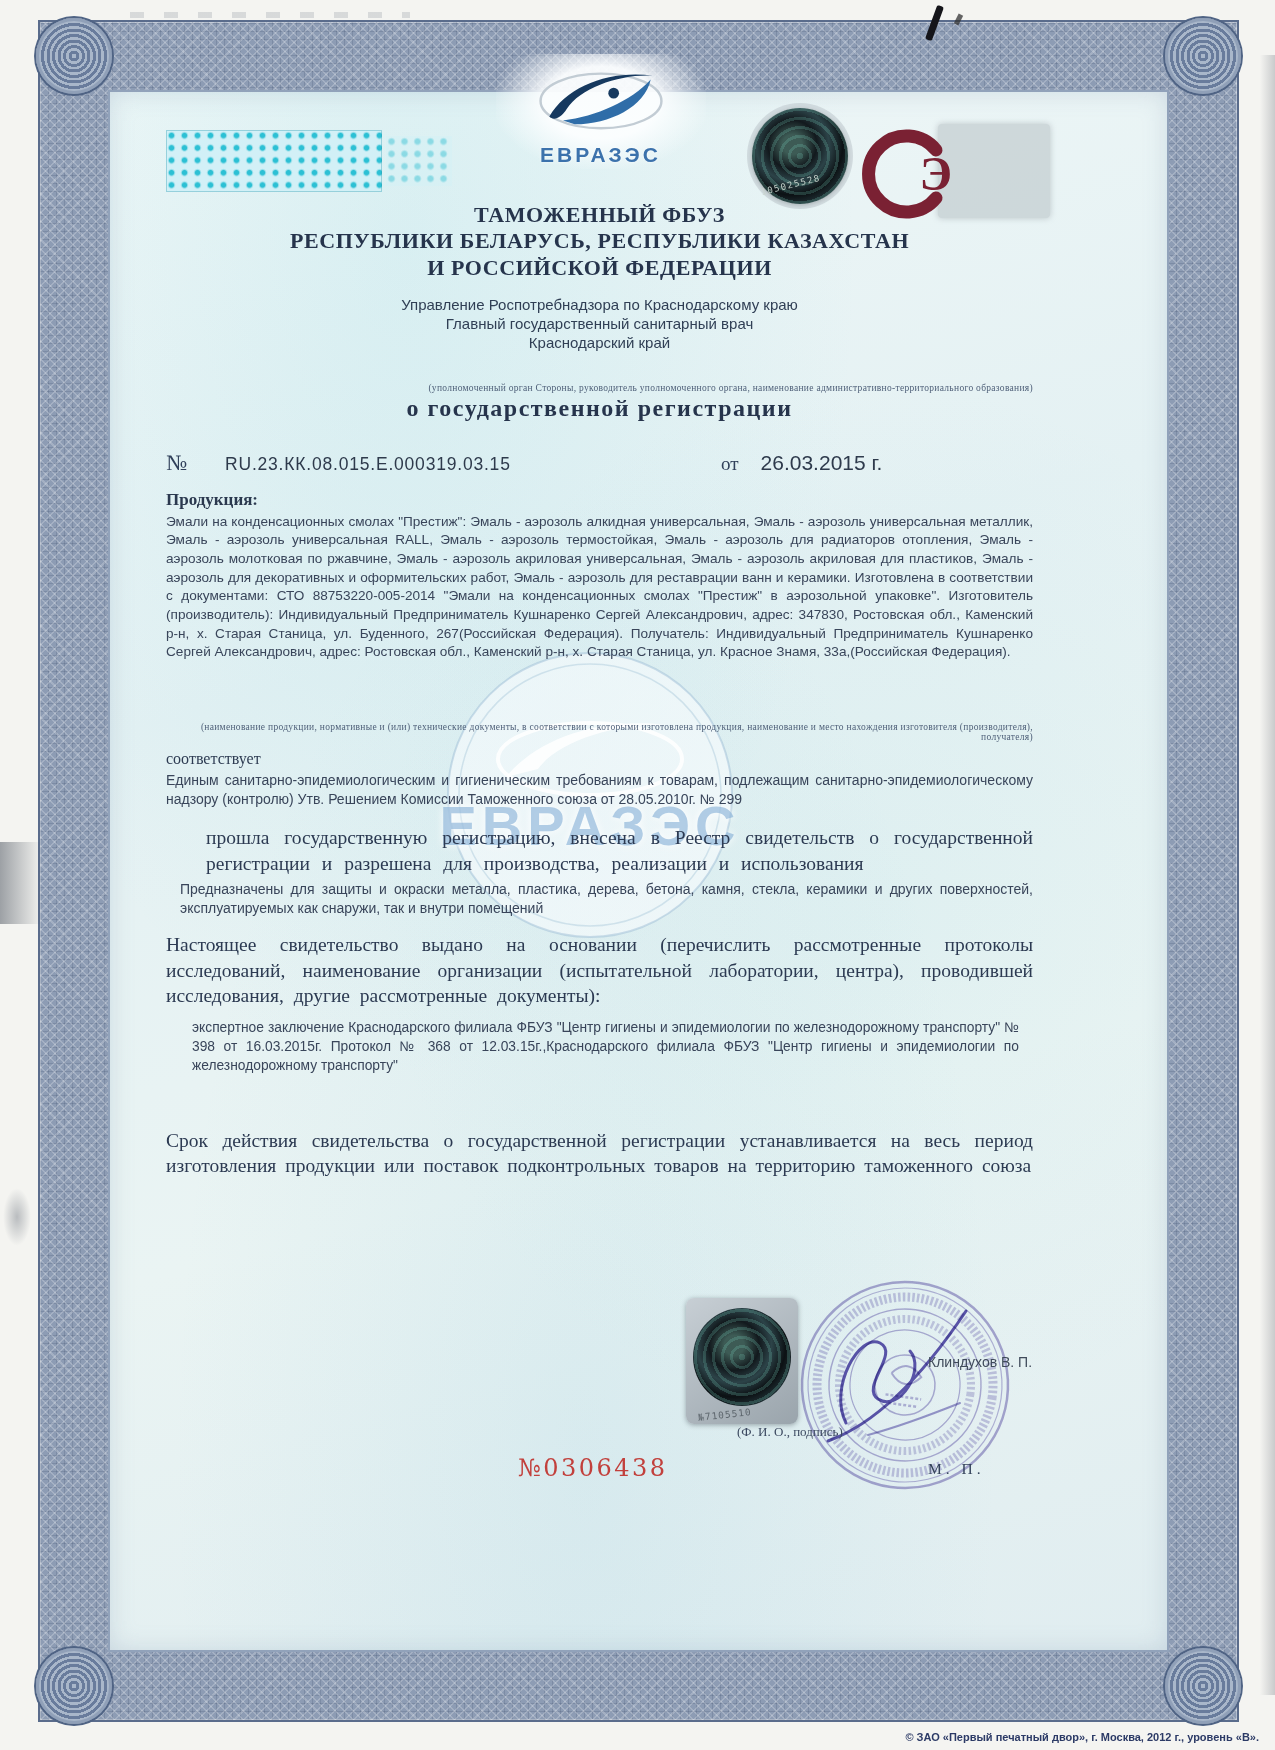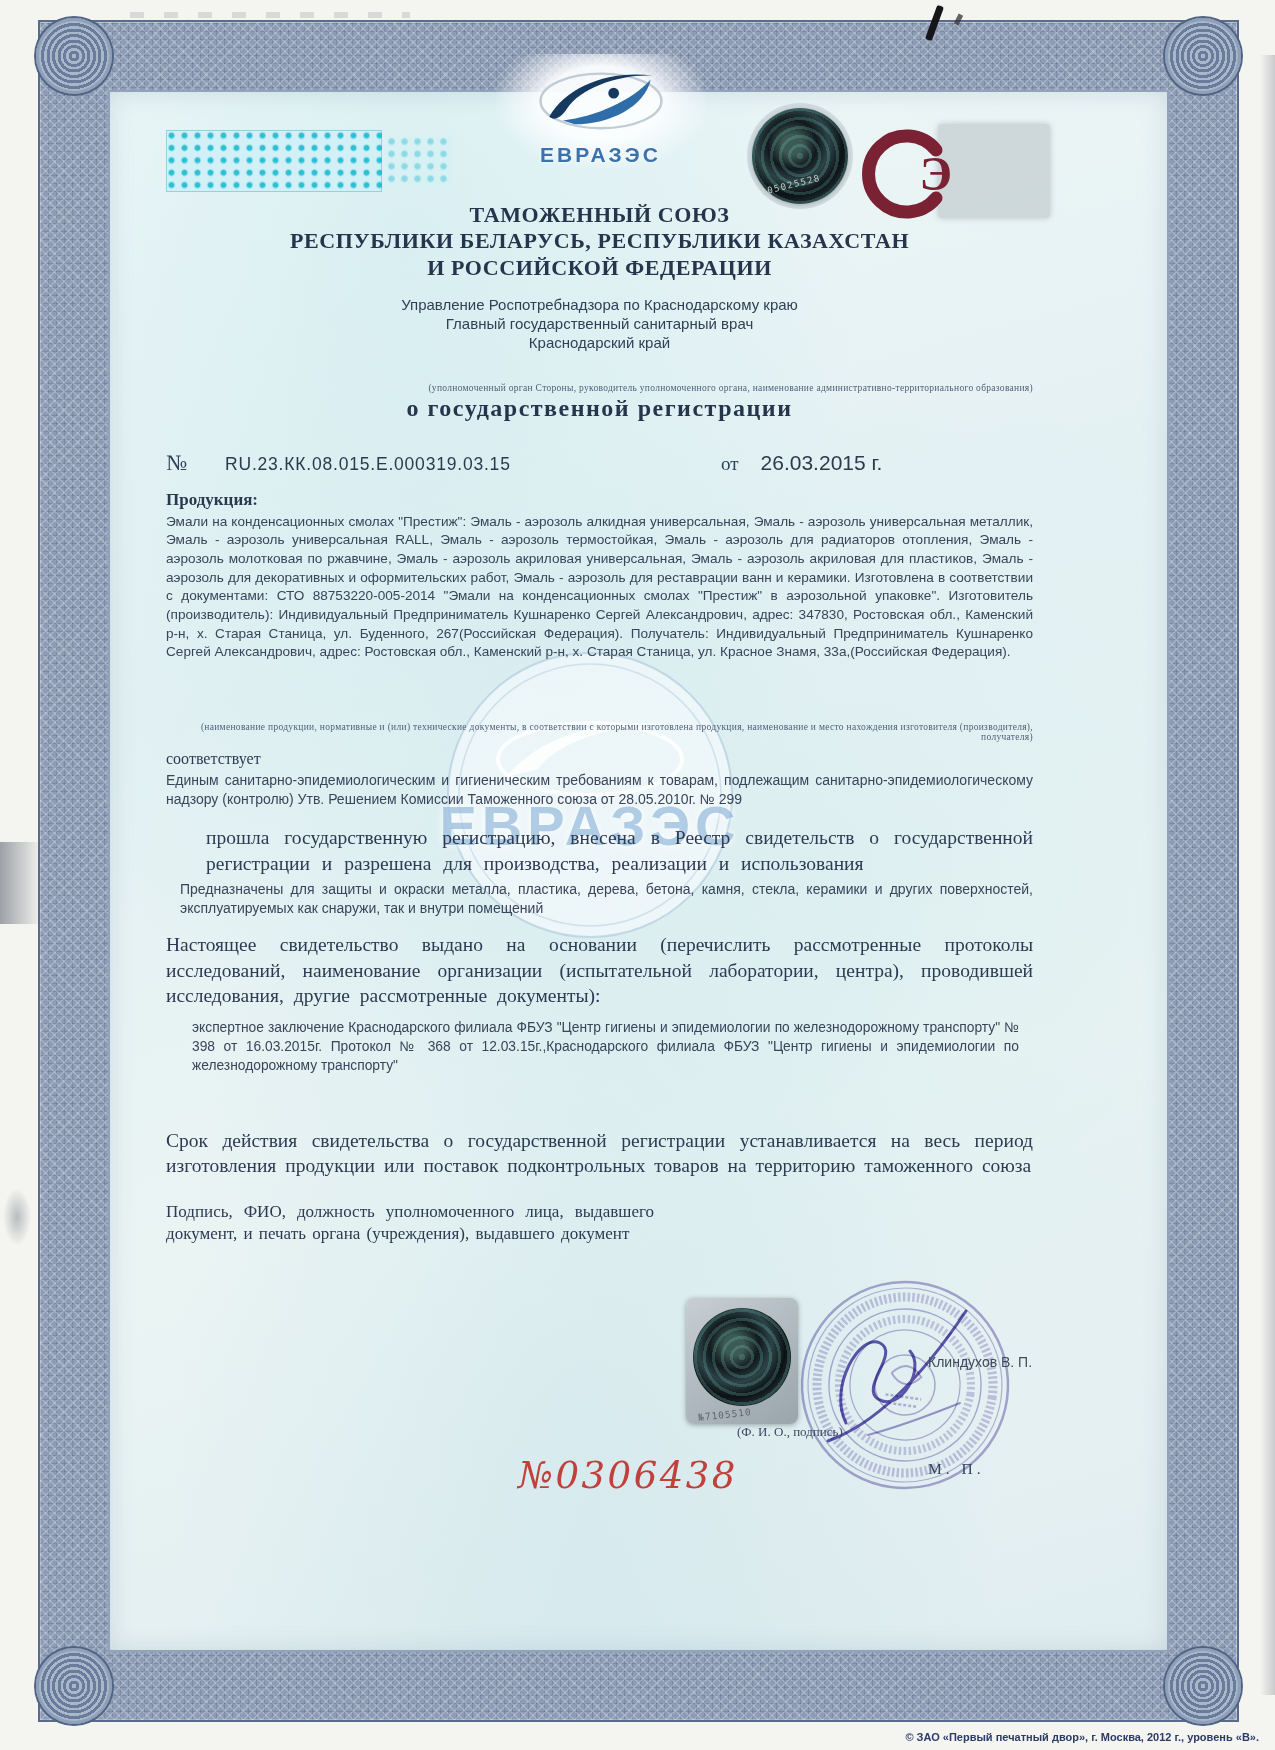--- a/index.html
+++ b/index.html
@@ -134,21 +134,21 @@
     font-family:"DejaVu Sans Mono", monospace; font-size:9.5px; letter-spacing:1px; color:#5d666d;
   }
   .stamp { position:absolute; left:687px; top:1185px; width:220px; height:220px; z-index:5;
     transform:rotate(8deg); mix-blend-mode:multiply; opacity:.85; }
   .signature-svg { position:absolute; left:700px; top:1205px; z-index:6; mix-blend-mode:multiply; }
   .sign-name { position:absolute; left:820px; top:1264px; z-index:6;
     font-family:"Liberation Sans", sans-serif; font-size:14px; color:#3f4a5a; }
   .fio-caption { position:absolute; left:629px; top:1334px; z-index:6; font-size:13px; color:#3c4960; }
   .mp { position:absolute; left:820px; top:1370px; z-index:6; font-size:15.5px; letter-spacing:4px; color:#33415a; }
   .serial { position:absolute; left:410px; top:1364px; z-index:6;
-    font-family:"DejaVu Serif", serif; font-size:37px; letter-spacing:2.5px; color:#c2403c;font-style:italic; }
+    font-family:"DejaVu Serif", serif; font-size:24px; letter-spacing:2.5px; color:#c2403c; }
   
   .page-footer { position:absolute; right:16px; bottom:7px; z-index:7;
     font-family:"Liberation Sans", sans-serif; font-weight:bold; font-size:11px; color:#2c3a66; }
   .art { position:absolute; z-index:8; }
   .art-slash { left:931px; top:5px; width:7px; height:36px; background:#15151a; transform:rotate(20deg); border-radius:2px; }
   .art-dot { left:956px; top:14px; width:5px; height:11px; background:#333; transform:rotate(26deg); opacity:.75; }
   .art-left1 { left:0; top:842px; width:42px; height:82px;
     background:linear-gradient(90deg, rgba(70,78,90,.5), transparent); }
   .art-left2 { left:3px; top:1188px; width:28px; height:58px; border-radius:40%;
     background:radial-gradient(ellipse, rgba(90,98,110,.38), transparent 70%); }
@@ -201,21 +201,21 @@
 
       <div class="se-logo">
         <svg width="100" height="92" viewBox="0 0 100 92">
           <path d="M84 22 A38 38 0 1 0 84 70" fill="none" stroke="#7a2133" stroke-width="13" stroke-linecap="round"></path>
         </svg>
         <span class="se-e">Э</span>
       </div>
 
       <div class="content">
 
-        <div class="t-line">ТАМОЖЕННЫЙ СОЮЗ</div>
+        <div class="t-line">ТАМОЖЕННЫЙ ФБУЗ</div>
         <div class="t-line">РЕСПУБЛИКИ БЕЛАРУСЬ, РЕСПУБЛИКИ КАЗАХСТАН</div>
         <div class="t-line">И РОССИЙСКОЙ ФЕДЕРАЦИИ</div>
 
         <div class="authority">
           <div class="a-line">Управление Роспотребнадзора по Краснодарскому краю</div>
           <div class="a-line">Главный государственный санитарный врач</div>
           <div class="a-line">Краснодарский край</div>
         </div>
 
         <div class="caption auth-caption">(уполномоченный орган Стороны, руководитель уполномоченного органа, наименование административно-территориального образования)</div>
@@ -237,21 +237,20 @@
         <div class="body-sm compliance-text">Единым санитарно-эпидемиологическим и гигиеническим требованиям к товарам, подлежащим санитарно-эпидемиологическому надзору (контролю) Утв. Решением Комиссии Таможенного союза от 28.05.2010г. № 299</div>
 
         <div class="stmt statement">прошла государственную регистрацию, внесена в Реестр свидетельств о государственной регистрации и разрешена для производства, реализации и использования</div>
         <div class="body-sm purpose">Предназначены для защиты и окраски металла, пластика, дерева, бетона, камня, стекла, керамики и других поверхностей, эксплуатируемых как снаружи, так и внутри помещений</div>
 
         <div class="stmt basis-intro">Настоящее свидетельство выдано на основании (перечислить рассмотренные протоколы исследований, наименование организации (испытательной лаборатории, центра), проводившей исследования, другие рассмотренные документы):</div>
         <div class="body-sm basis-details">экспертное заключение Краснодарского филиала ФБУЗ "Центр гигиены и эпидемиологии по железнодорожному транспорту" № 398 от 16.03.2015г. Протокол № 368 от 12.03.15г.,Краснодарского филиала ФБУЗ "Центр гигиены и эпидемиологии по железнодорожному транспорту"</div>
 
         <div class="stmt validity">Срок действия свидетельства о государственной регистрации устанавливается на весь период изготовления продукции или поставок подконтрольных товаров на территорию таможенного союза</div>
 
-        <div class="sign-label">Подпись, ФИО, должность уполномоченного лица, выдавшего документ, и печать органа (учреждения), выдавшего документ</div>
       </div>
 
       <div class="holo-bottom-wrap">
         <div class="holo holo-bottom"></div>
         <span class="holo-bottom-num">№7105510</span>
       </div>
 
       <svg class="stamp" width="220" height="220" viewBox="0 0 220 220">
         <g fill="none" stroke="#5b4aa8">
           <circle cx="110" cy="110" r="103" stroke-width="2.5" opacity=".55"></circle>

